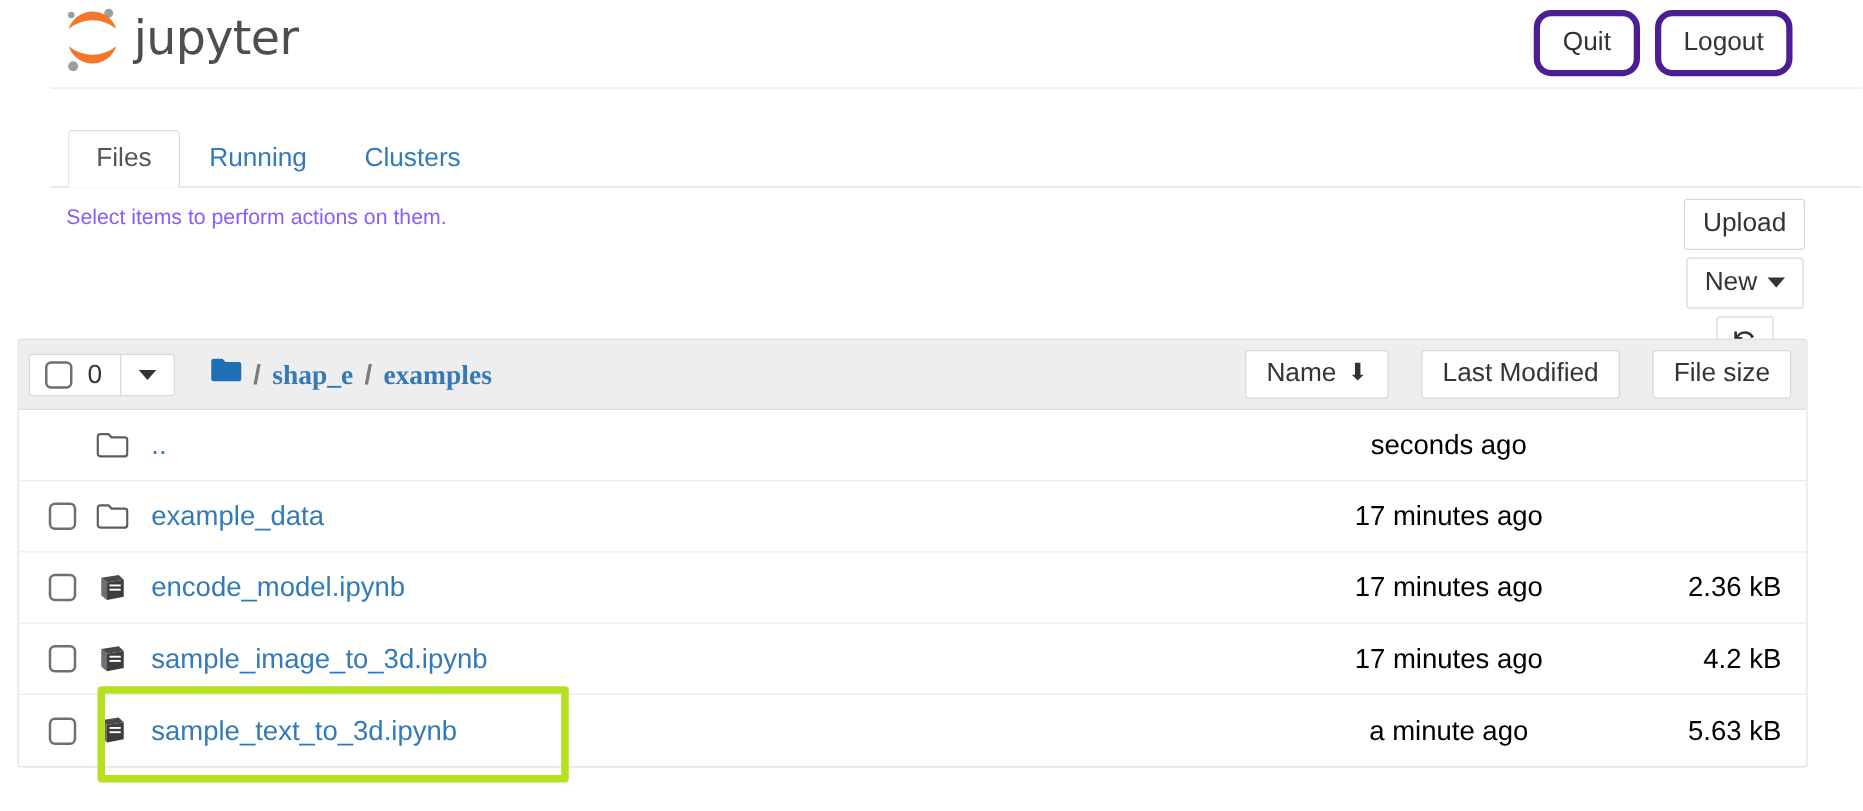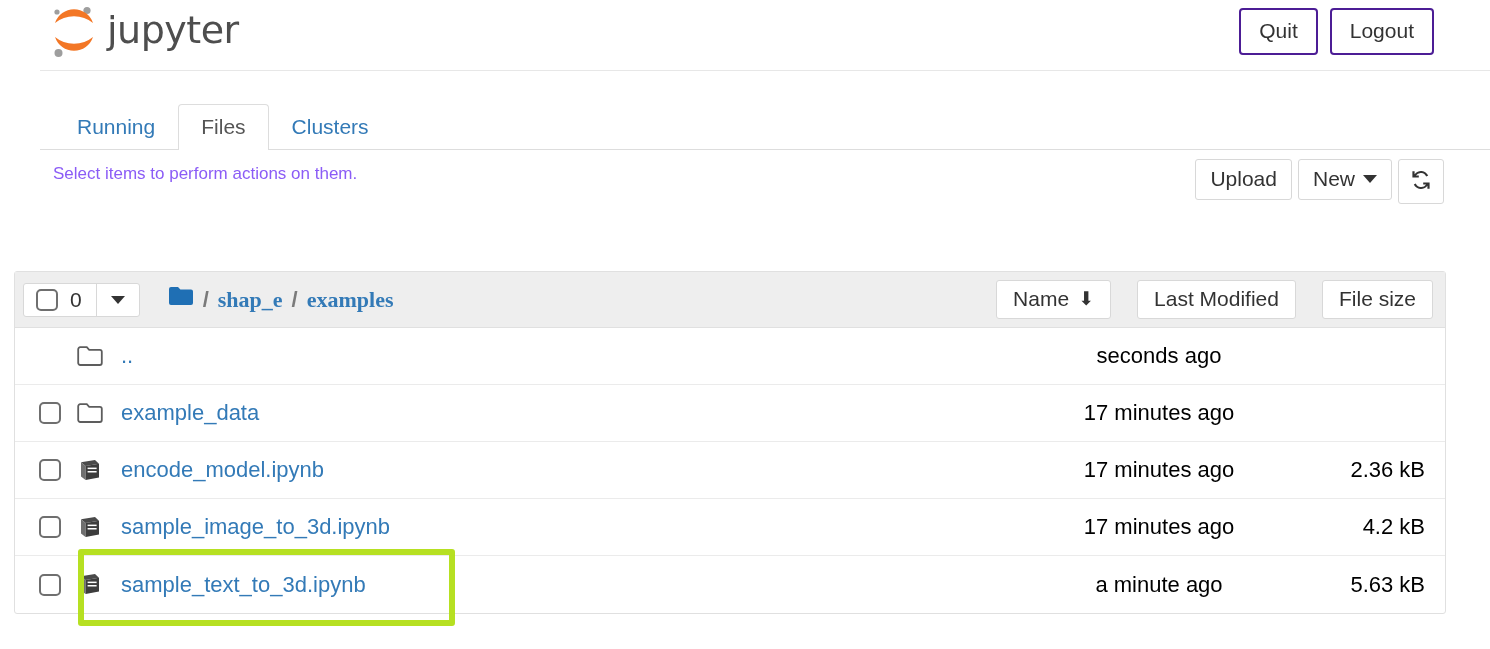--- a/index.html
+++ b/index.html
@@ -43,22 +43,22 @@
     padding-bottom: 4px;
   }
   .header-actions {
     position: absolute;
     right: 56px; top: 8px;
     display: flex;
     gap: 12px;
   }
   .btn {
     background: #ffffff;
-    border: 2px solid #4c1d95;
-    border-radius: 4px;
+    border: 5px solid #4c1d95;
+    border-radius: 14px;
     color: #333333;
     font-size: 21px;
     font-family: "Liberation Sans", sans-serif;
     padding: 9px 18px 11px;
     line-height: 1.1;
     cursor: pointer;
     white-space: nowrap;
   }
 
   
@@ -101,22 +101,23 @@
     position: absolute;
     left: 13px; top: 14px;
     font-size: 17px;
     color: #8b5cf6;
     line-height: 1.2;
   }
   .toolbar-buttons {
     position: absolute;
     right: 46px; top: 9px;
     display: flex;
-    align-items: flex-start;
+    align-items: center;
     gap: 6px;
+    flex-direction: column;
   }
   .btn-sm {
     background: #ffffff;
     border: 1px solid #d8d8d8;
     border-radius: 3px;
     color: #333333;
     font-size: 21px;
     padding: 7px 14px 9px;
     line-height: 1.1;
     cursor: pointer;
@@ -315,22 +316,22 @@
       </span>
       <span class="brand-text">jupyter</span>
     </div>
     <div class="header-actions">
       <button class="btn">Quit</button>
       <button class="btn">Logout</button>
     </div>
   </div>
 
   <div class="tabbar">
+    <div class="tab active">Files</div>
     <div class="tab">Running</div>
-    <div class="tab active">Files</div>
     <div class="tab">Clusters</div>
   </div>
 
   <div class="toolbar">
     <div class="toolbar-note">Select items to perform actions on them.</div>
     <div class="toolbar-buttons">
       <button class="btn-sm">
         <span>Upload</span>
       </button>
       <button class="btn-sm">

